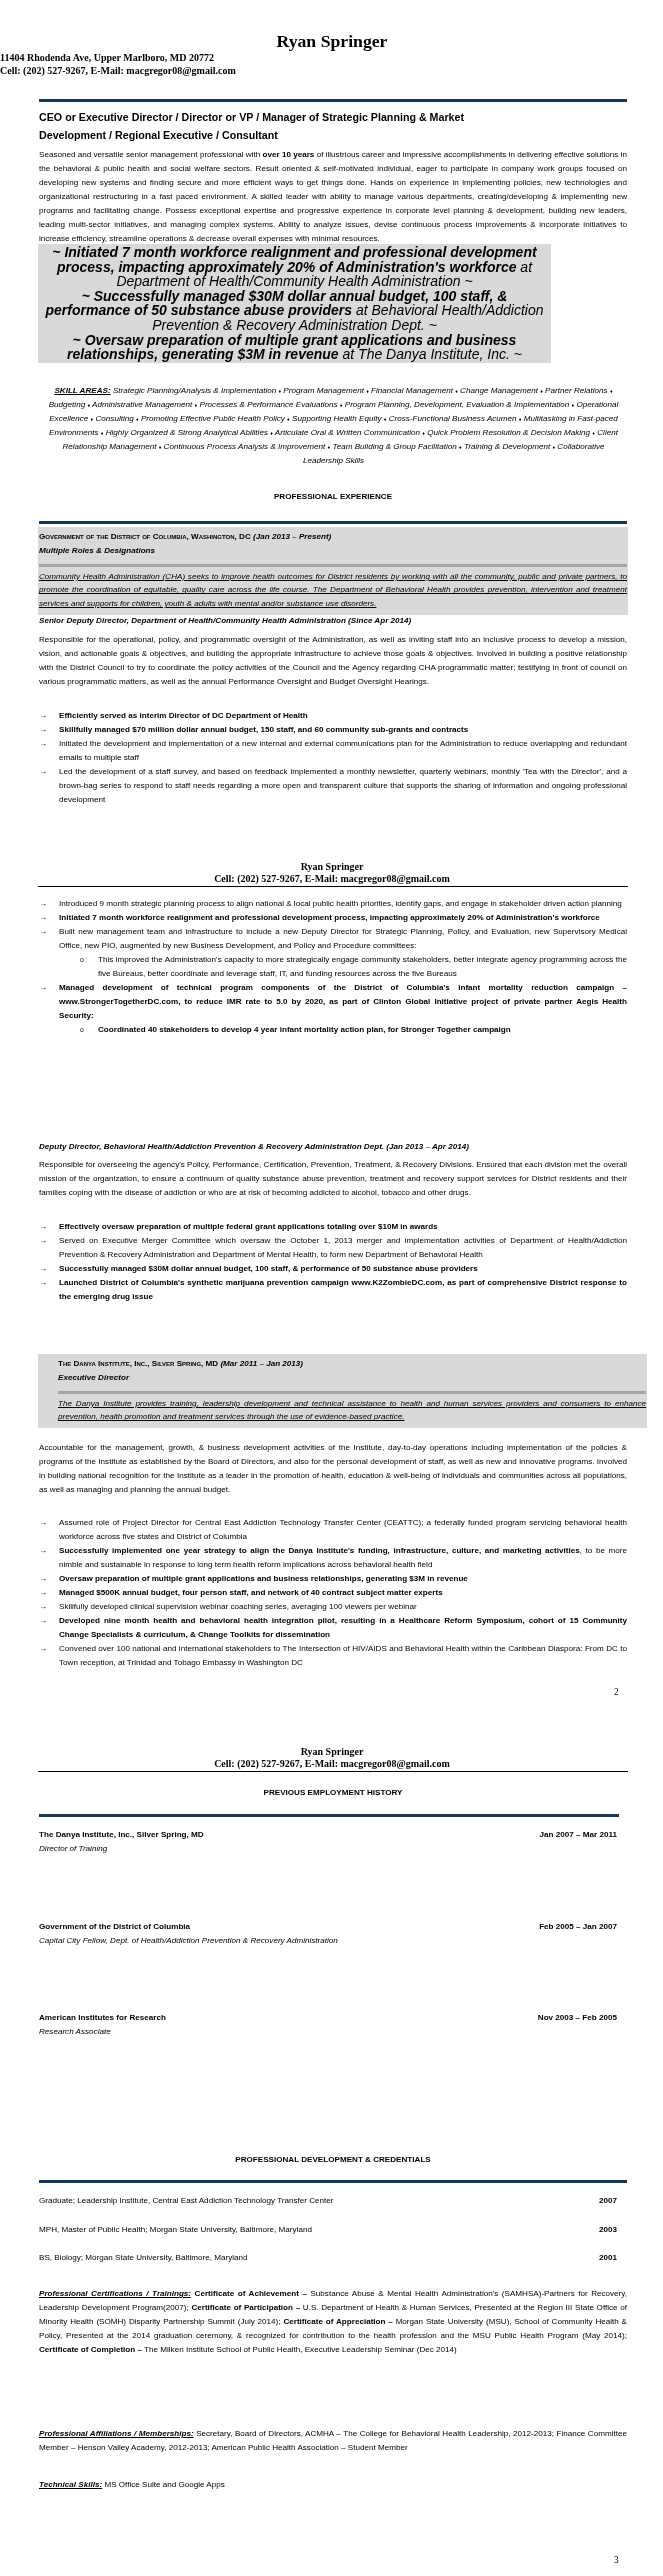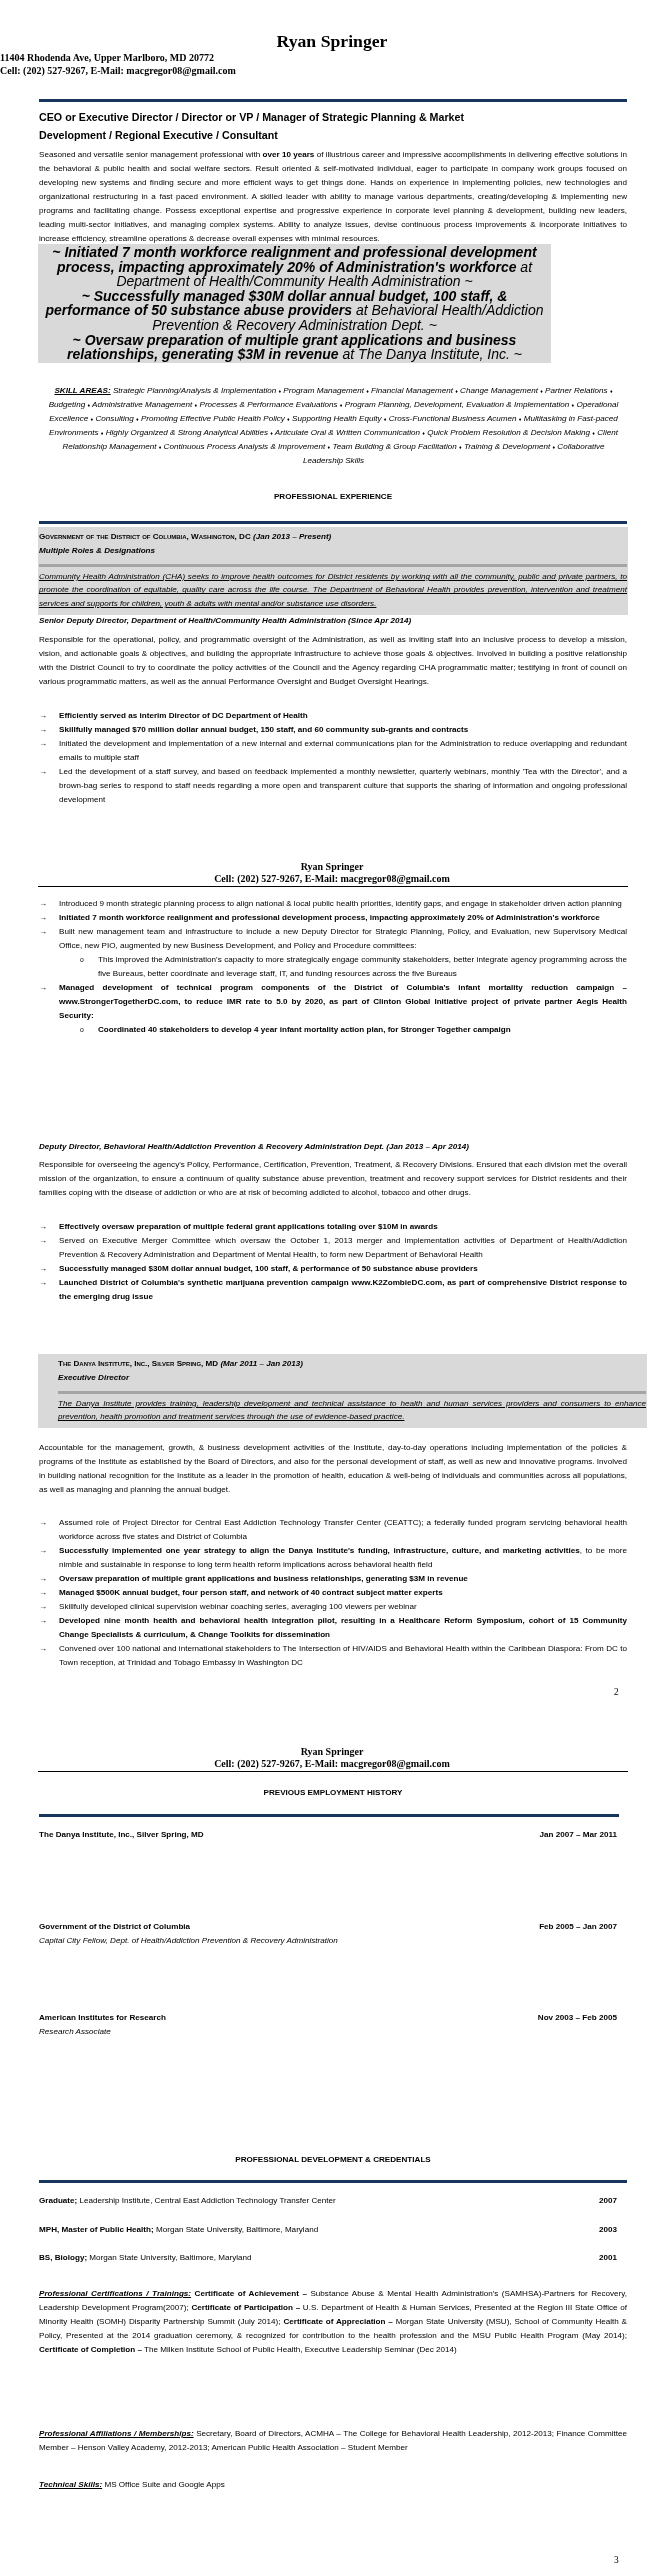--- a/index.html
+++ b/index.html
@@ -40,21 +40,21 @@
   ul.sub > li.b > .t { font-weight: bold; }
 
   .pagenum { position: absolute; left: 614px; font-family: "Liberation Serif", serif; font-size: 9.4px; }
 
   .prev-row { position: absolute; left: 39px; width: 578px; font-family: "Liberation Sans", sans-serif; font-size: 8.1px; line-height: 13.5px; }
   .prev-row .org { font-weight: bold; }
   .prev-row .dates { position: absolute; right: 0; top: 0; font-weight: bold; }
   .prev-row .pos { font-style: italic; }
 
   .edu-row { position: absolute; left: 39px; width: 578px; font-family: "Liberation Sans", sans-serif; font-size: 8.1px; line-height: 12.5px; }
-  .edu-row .deg { font-weight: bold; text-align: center; }
+  .edu-row .deg { font-weight: normal; text-align: center; }
   .edu-row .yr { position: absolute; right: 0; top: 0; font-weight: bold; }
 
   .lbl-u { font-weight: bold; font-style: italic; text-decoration: underline; }
 </style>
 </head>
 <body>
 
 <div class="pg" style="top:0; height:812px;">
   <div class="name-big" style="top:31px;">Ryan Springer</div>
   <div class="addr" style="top:52px;">11404 Rhodenda Ave, Upper Marlboro, MD 20772</div>
@@ -158,20 +158,21 @@
   <div class="name-small" style="top:54px;">Ryan Springer</div>
   <div class="name-small" style="top:66px;">Cell: (202) 527-9267, E-Mail: macgregor08@gmail.com</div>
   <div class="rule-black" style="top:79px;"></div>
 
   <div class="sec-head" style="top:95px;">PREVIOUS EMPLOYMENT HISTORY</div>
   <div class="rule-navy" style="top:122px; width:580px;"></div>
 
   <div class="prev-row" style="top:136px;">
     <div class="org">The Danya Institute, Inc., Silver Spring, MD</div>
     <div class="dates">Jan 2007 – Mar 2011</div>
+    <div class="pos">Director of Training</div>
   </div>
   <div class="prev-row" style="top:228px;">
     <div class="org">Government of the District of Columbia</div>
     <div class="dates">Feb 2005 – Jan 2007</div>
     <div class="pos">Capital City Fellow, Dept. of Health/Addiction Prevention &amp; Recovery Administration</div>
   </div>
   <div class="prev-row" style="top:319px;">
     <div class="org">American Institutes for Research</div>
     <div class="dates">Nov 2003 – Feb 2005</div>
     <div class="pos">Research Associate</div>

